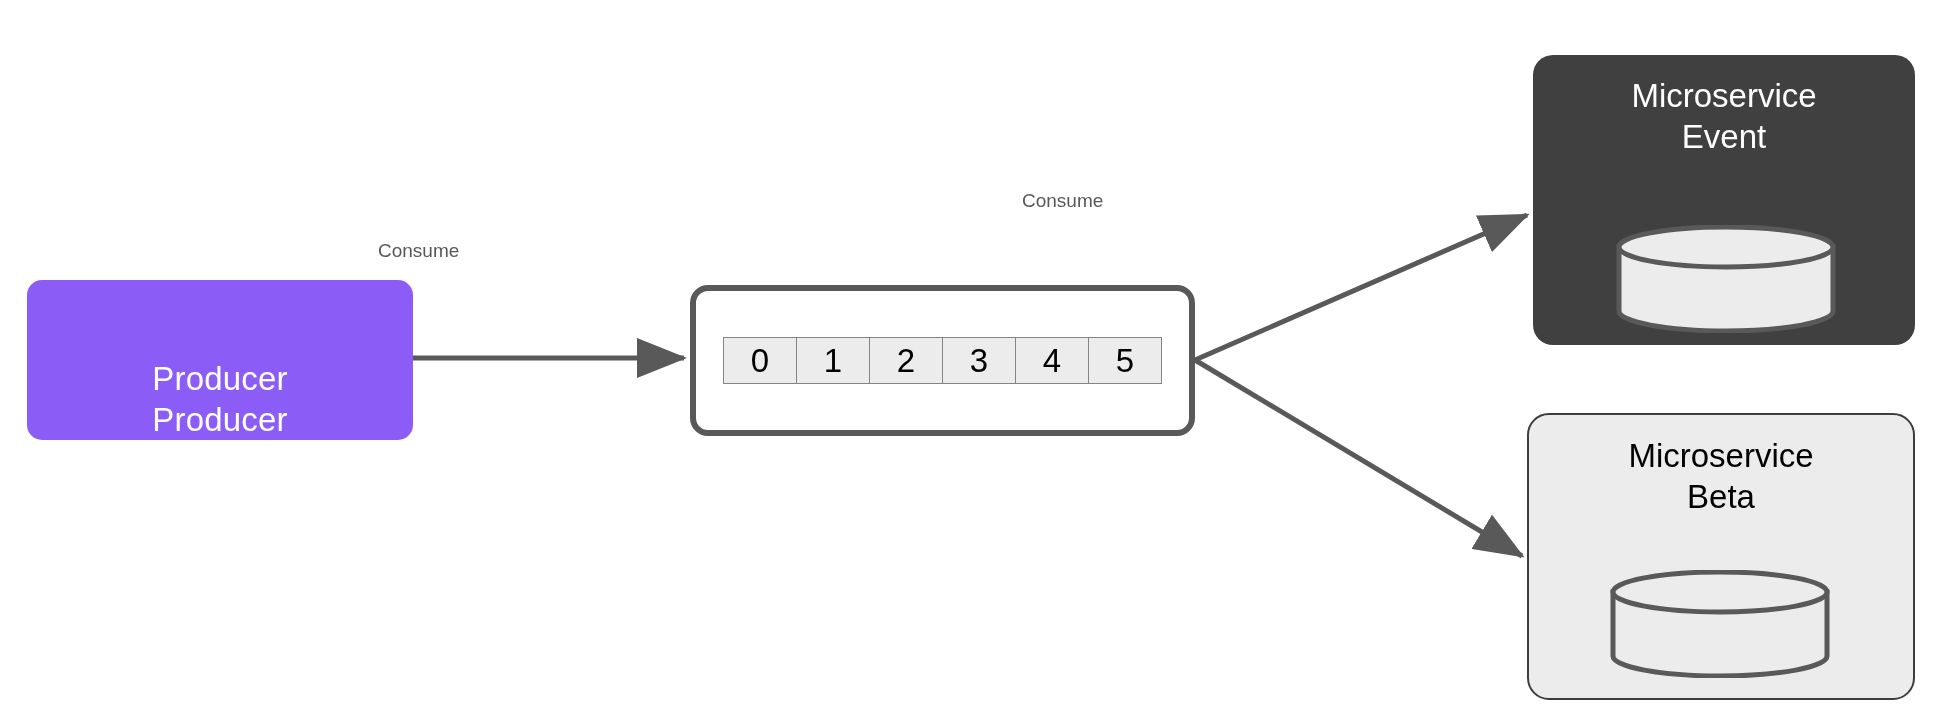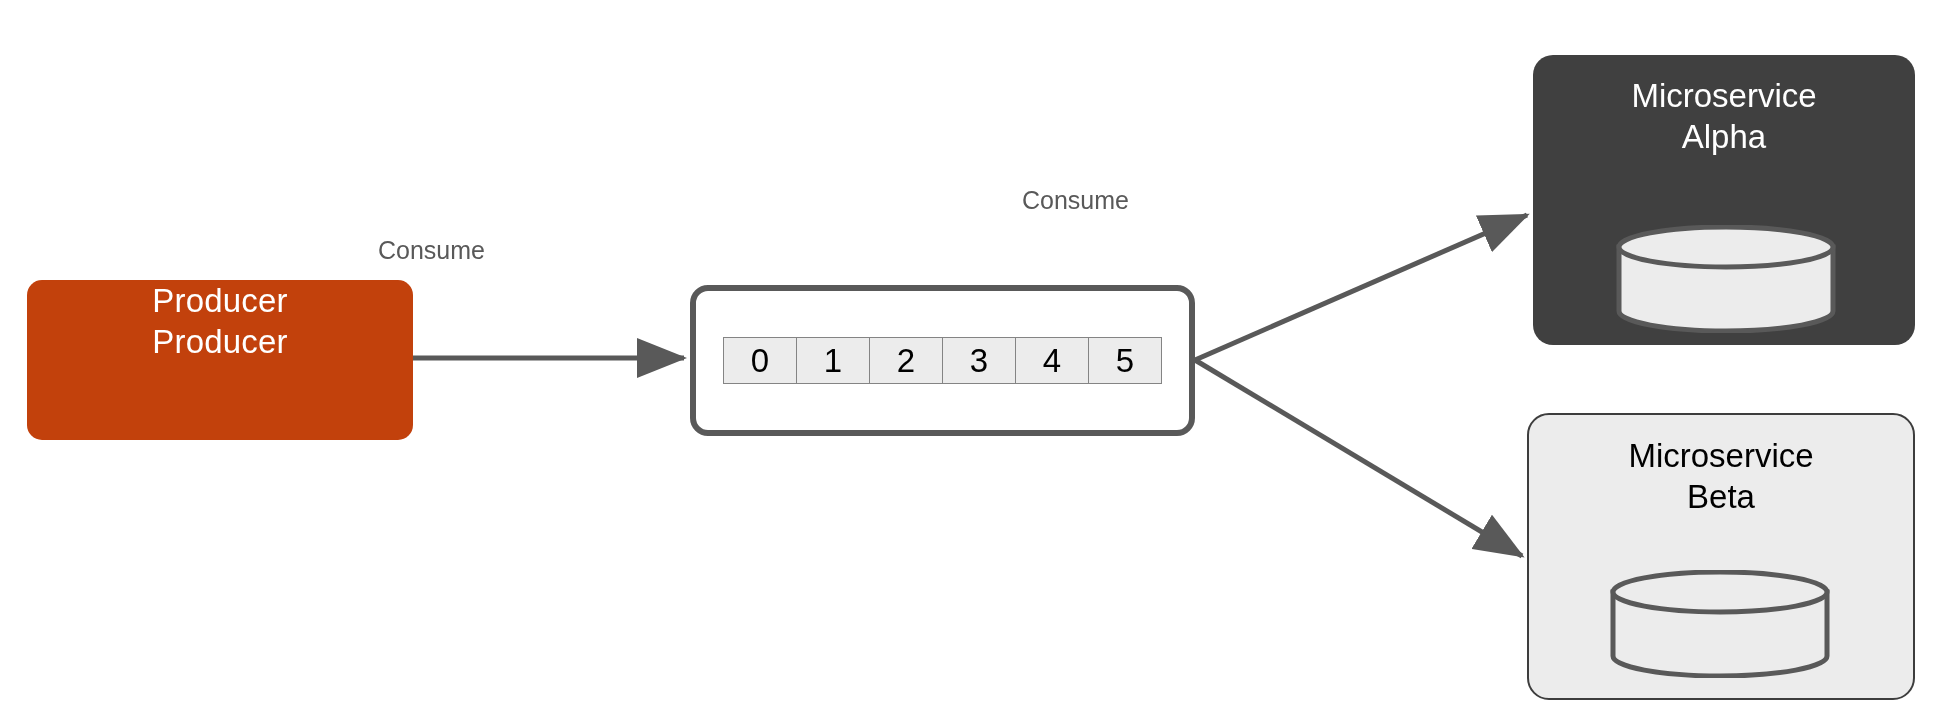--- a/index.html
+++ b/index.html
@@ -23,23 +23,23 @@
     display: flex;
     flex-direction: column;
     align-items: center;
   }
   
   #producer-service {
     left: 27px;
     top: 280px;
     width: 386px;
     height: 160px;
-    background: #c2410c;
+    background: #8b5cf6;
     border-radius: 15px;
-    justify-content: flex-start;
+    justify-content: flex-end;
   }
   #producer-service .node-label {
     color: #ffffff;
     font-size: 33px;
     line-height: 41px;
     text-align: center;
     letter-spacing: 0.2px;
   }
   
   #event-stream-title {
@@ -122,21 +122,21 @@
     position: absolute;
     width: 222px;
     height: 108px;
   }
   #alpha-db { left: 82px; top: 170px; }
   #beta-db  { left: 80px; top: 155px; }
   
   .edge-label {
     position: absolute;
     color: #595959;
-    font-size: 25px;
+    font-size: 19px;
     line-height: 29px;
     white-space: nowrap;
   }
   #label-produce   { left: 378px;  top: 236px; }
   #label-consume-alpha { left: 1022px; top: 186px; }
   #label-consume-beta  { left: 1028px; top: 294px; }
   #edges {
     position: absolute;
     left: 0;
     top: 0;
@@ -184,21 +184,21 @@
       <div class="stream-cell">2</div>
       <div class="stream-cell">3</div>
       <div class="stream-cell">4</div>
       <div class="stream-cell">5</div>
     </div>
   </div>
 
   <div class="node" id="microservice-alpha">
     <div class="node-label">
       <span>Microservice</span><br>
-      <span>Alpha</span>
+      <span>Event</span>
     </div>
     <svg class="db-cylinder" id="alpha-db" viewBox="0 0 222 108" xmlns="http://www.w3.org/2000/svg">
       <path d="M4,22 L4,86 A107,20 0 0 0 218,86 L218,22 Z" fill="#ececec" stroke="#595959" stroke-width="5"></path>
       <ellipse cx="111" cy="22" rx="107" ry="20" fill="#ececec" stroke="#595959" stroke-width="5"></ellipse>
     </svg>
   </div>
 
   <div class="node" id="microservice-beta">
     <div class="node-label">
       <span>Microservice</span><br>

